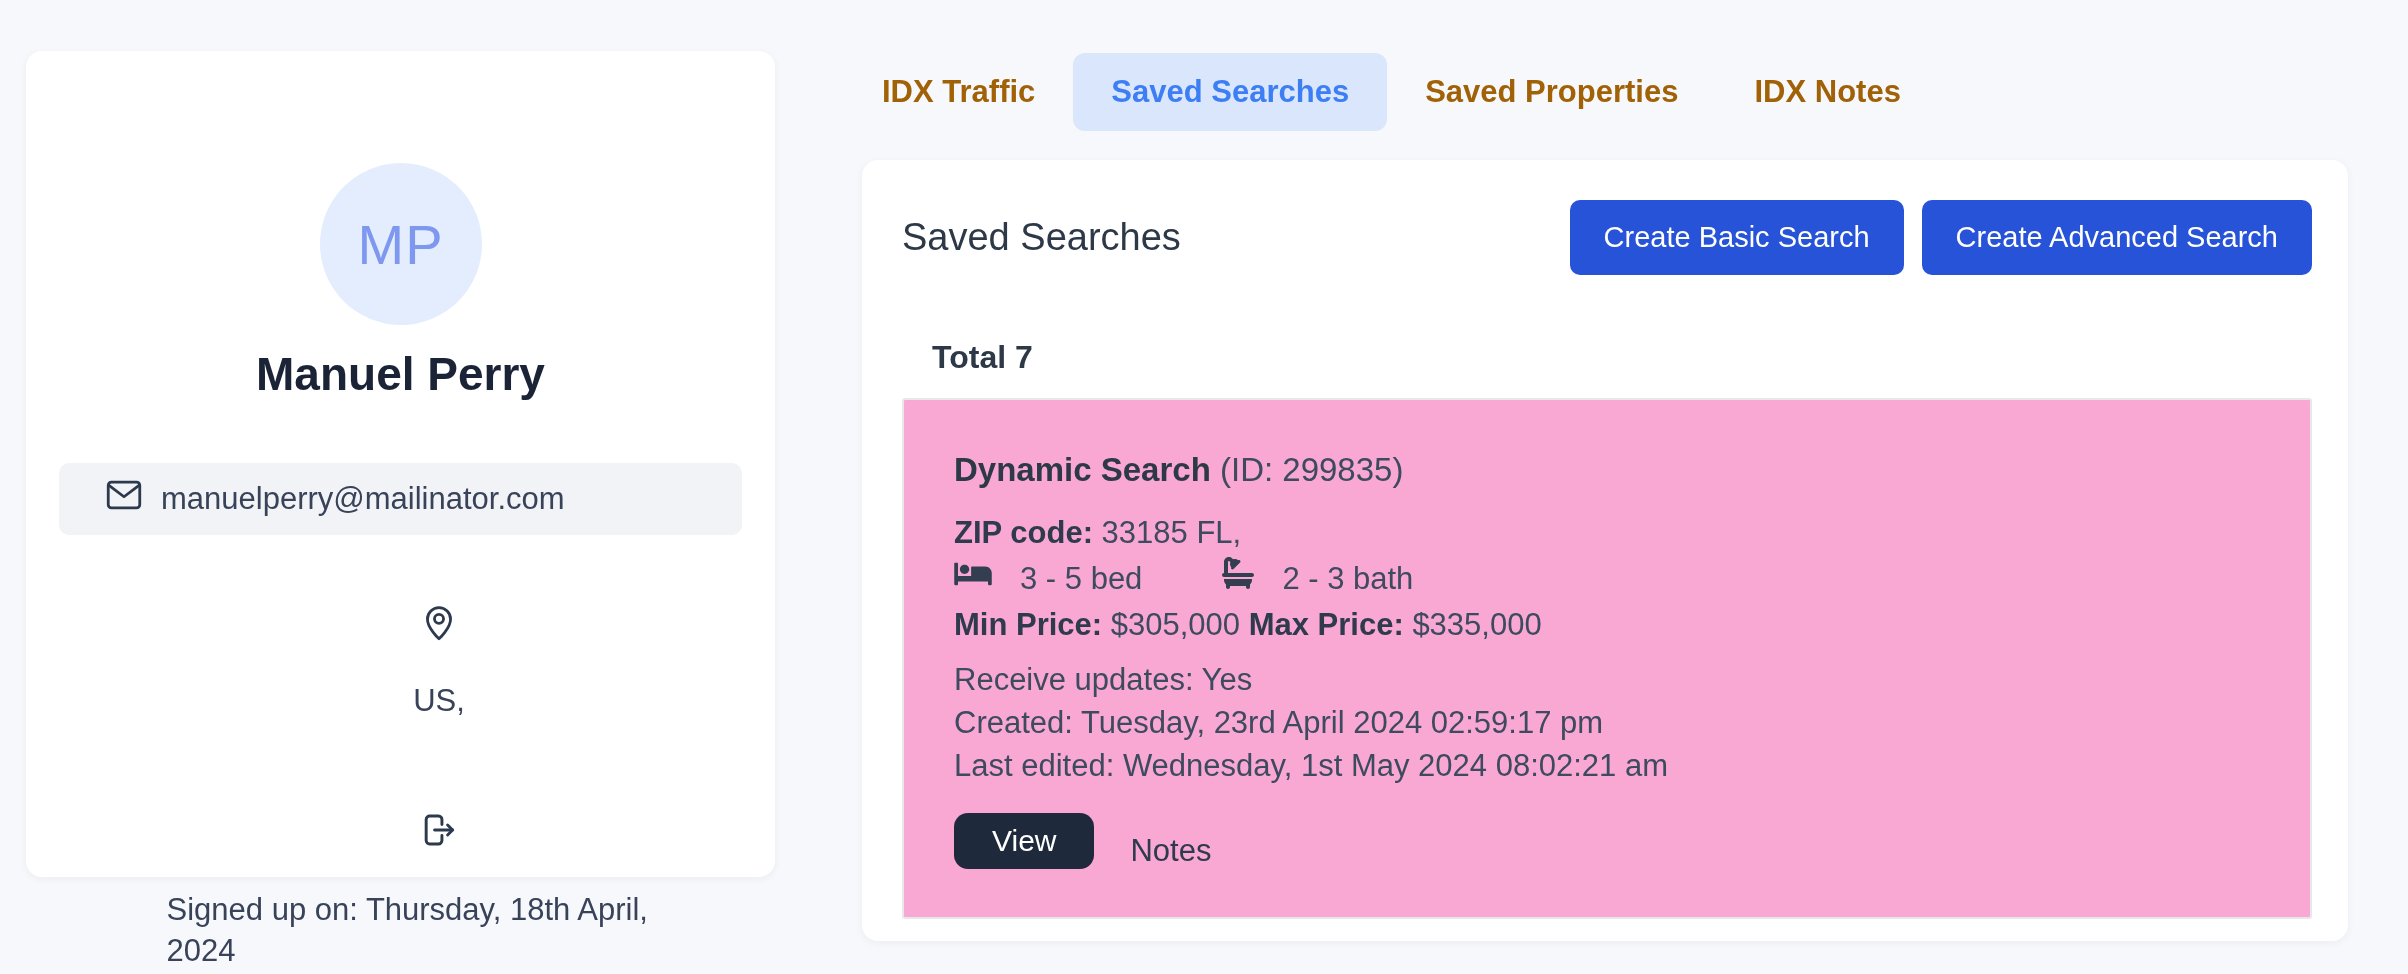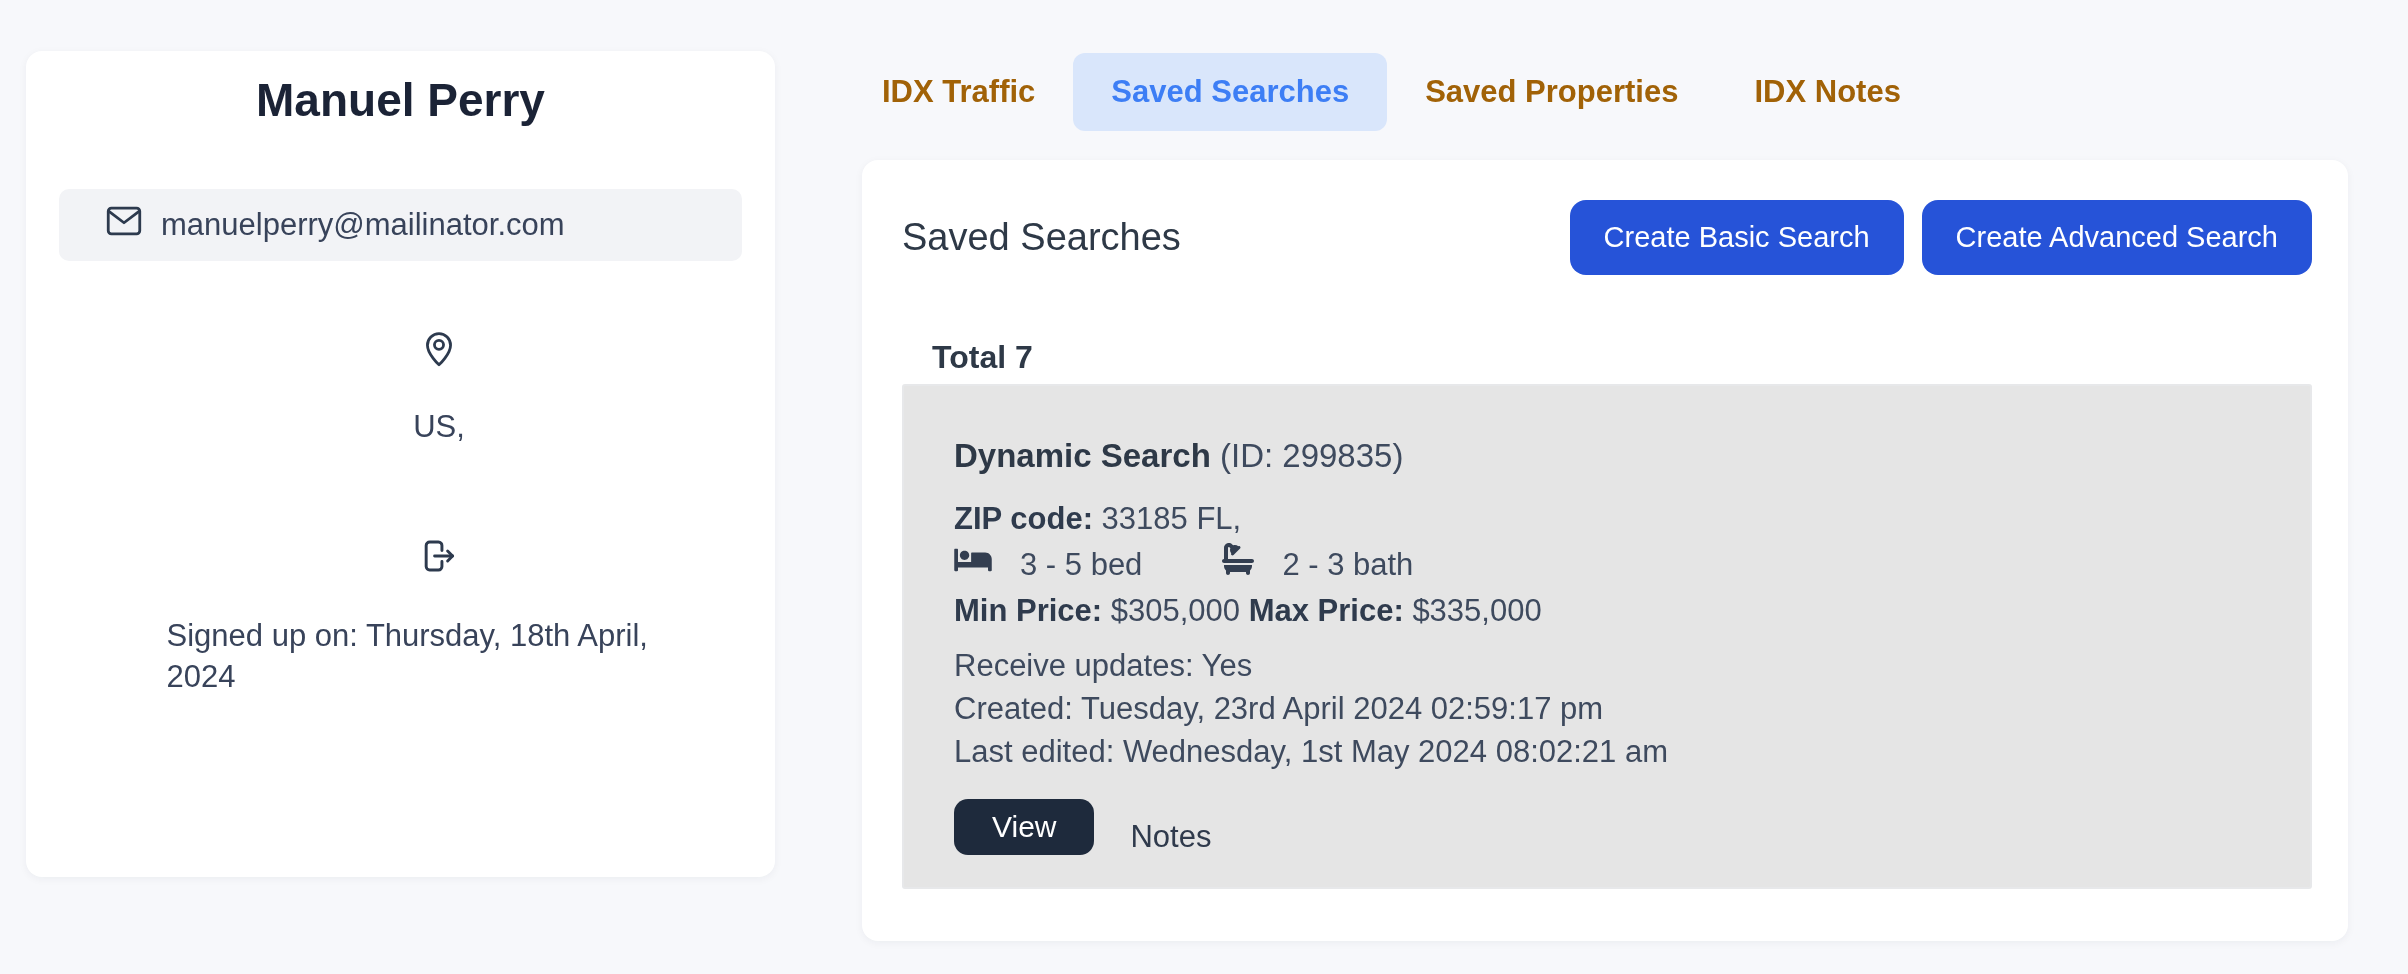--- a/index.html
+++ b/index.html
@@ -64,32 +64,32 @@
     position:absolute; left:862px; top:160px;
     width:1486px; height:781px;
     background:#ffffff; border-radius:16px;
     box-shadow:0 2px 8px rgba(20,30,60,.05);
     padding:40px 36px 0 40px;
   }
   .panel-head { display:flex; align-items:center; justify-content:space-between; }
   .panel-title { font-size:38px; font-weight:500; color:#2e3947; }
   .head-actions { display:flex; gap:18px; }
   .btn-blue {
-    height:75px; padding:0 34px; border:none; border-radius:16px;
+    height:75px; padding:0 34px; border:none; border-radius:10px;
     background:#2653d8; color:#ffffff;
     font-family:inherit; font-size:29px; font-weight:400;
     cursor:pointer; white-space:nowrap;
   }
   .total { margin:64px 0 0 30px; font-size:32px; font-weight:700; color:#2e3947; }
 
   
   .search-card {
-    margin-top:8px; width:1410px;
-    background:#e5e5e5; border:2px solid #e7e8ea; border-radius:3px;
-    padding:50px 60px 32px 50px;
+    margin-top:22px; width:1410px;
+    background:#f9a8d4; border:2px solid #e7e8ea; border-radius:3px;
+    padding:50px 60px 48px 50px;
   }
   .line { font-size:31px; line-height:46px; color:#3e4a5e; }
   .line b { font-weight:700; color:#2f3b4d; }
   .title-line { font-size:33px; line-height:40px; margin-bottom:20px; }
   .title-line b { color:#2e3947; }
   .icons-line { display:flex; align-items:center; gap:28px; }
   .icons-line .group-gap { width:24px; }
   .f-icon { flex:0 0 auto; color:#333e50; }
   .sub-block { margin-top:10px; }
   .sub-block .line { line-height:43px; }
@@ -103,20 +103,23 @@
     border:none; background:transparent; padding:0;
     font-family:inherit; font-size:31px; color:#2f3a4c; cursor:pointer;
   }
 </style>
 </head>
 <body>
 
 <div class="screen">
 
   <aside class="profile-card">
+    <div class="avatar">
+      <span>MP</span>
+    </div>
     <h1 class="client-name">Manuel Perry</h1>
 
     <div class="email-row">
       <span class="p-icon">
         <svg width="42" height="42" viewBox="0 0 24 24" fill="none" stroke="currentColor" stroke-width="1.6" stroke-linecap="round" stroke-linejoin="round">
           <rect x="3" y="4.6" width="18" height="14.8" rx="1.8"></rect>
           <path d="M3.6 6.6 L12 13 L20.4 6.6"></path>
         </svg>
       </span>
       <span class="txt">manuelperry@mailinator.com</span>

